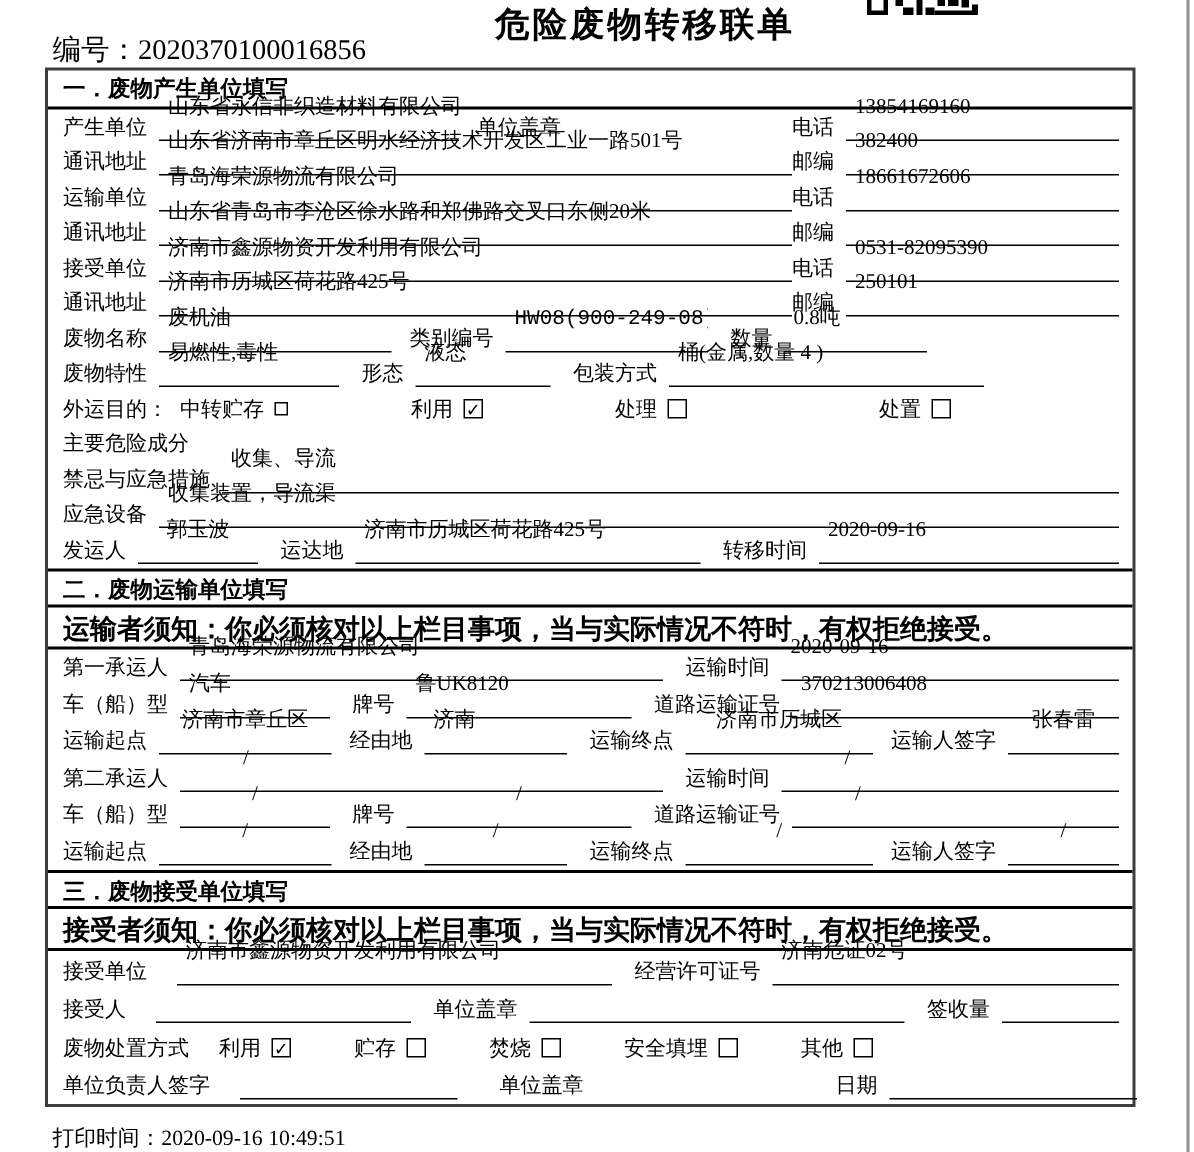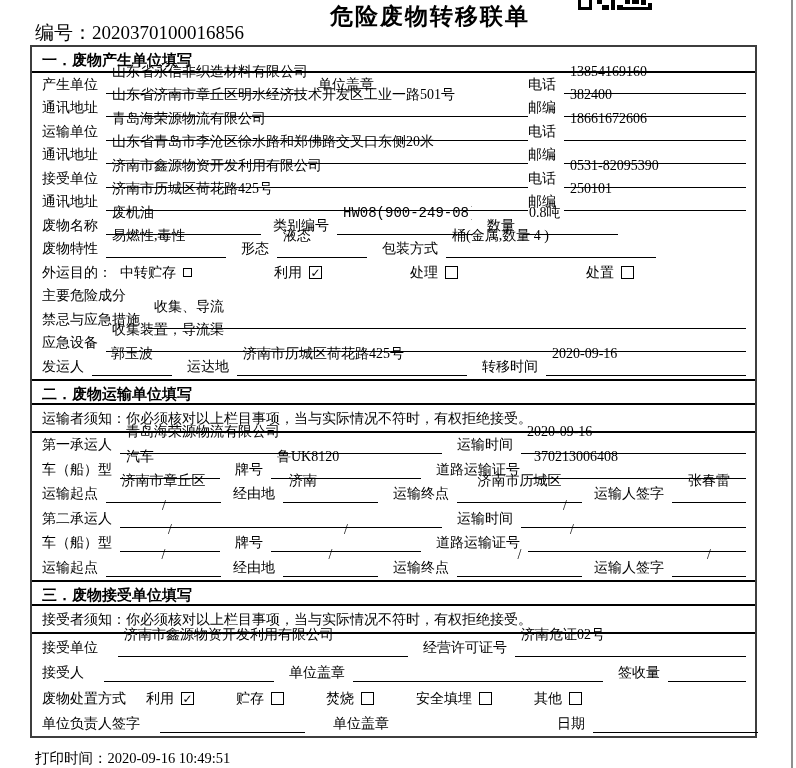--- a/index.html
+++ b/index.html
@@ -24,22 +24,23 @@
     border:2px solid #3d3d3d; background:#fff;
   }
   .sec-header {
     height:26px; line-height:26px; padding-left:10px;
     font-family:"Liberation Sans","DejaVu Sans",sans-serif;
     font-weight:bold; font-size:15px;
     border-top:2px solid #000; border-bottom:2px solid #000;
   }
   .sec-header.first { border-top:none; }
   .notice {
-    height:28px; line-height:28px; padding-left:10px; font-size:14px;
+    height:28px; line-height:28px; padding-left:10px; font-size:18px;
     border-bottom:2px solid #000;
+    font-weight:bold;
   }
   .row {
     display:flex; align-items:flex-end; padding:0 9px 3px 10px;
     white-space:nowrap; font-size:14px;
   }
   .s1 .row { height:23.5px; }
   .s2 .row { height:24.6px; }
   .s3 .row { height:25.5px; }
   .lbl { flex:none; }
   .gap8  { margin-right:8px; }

